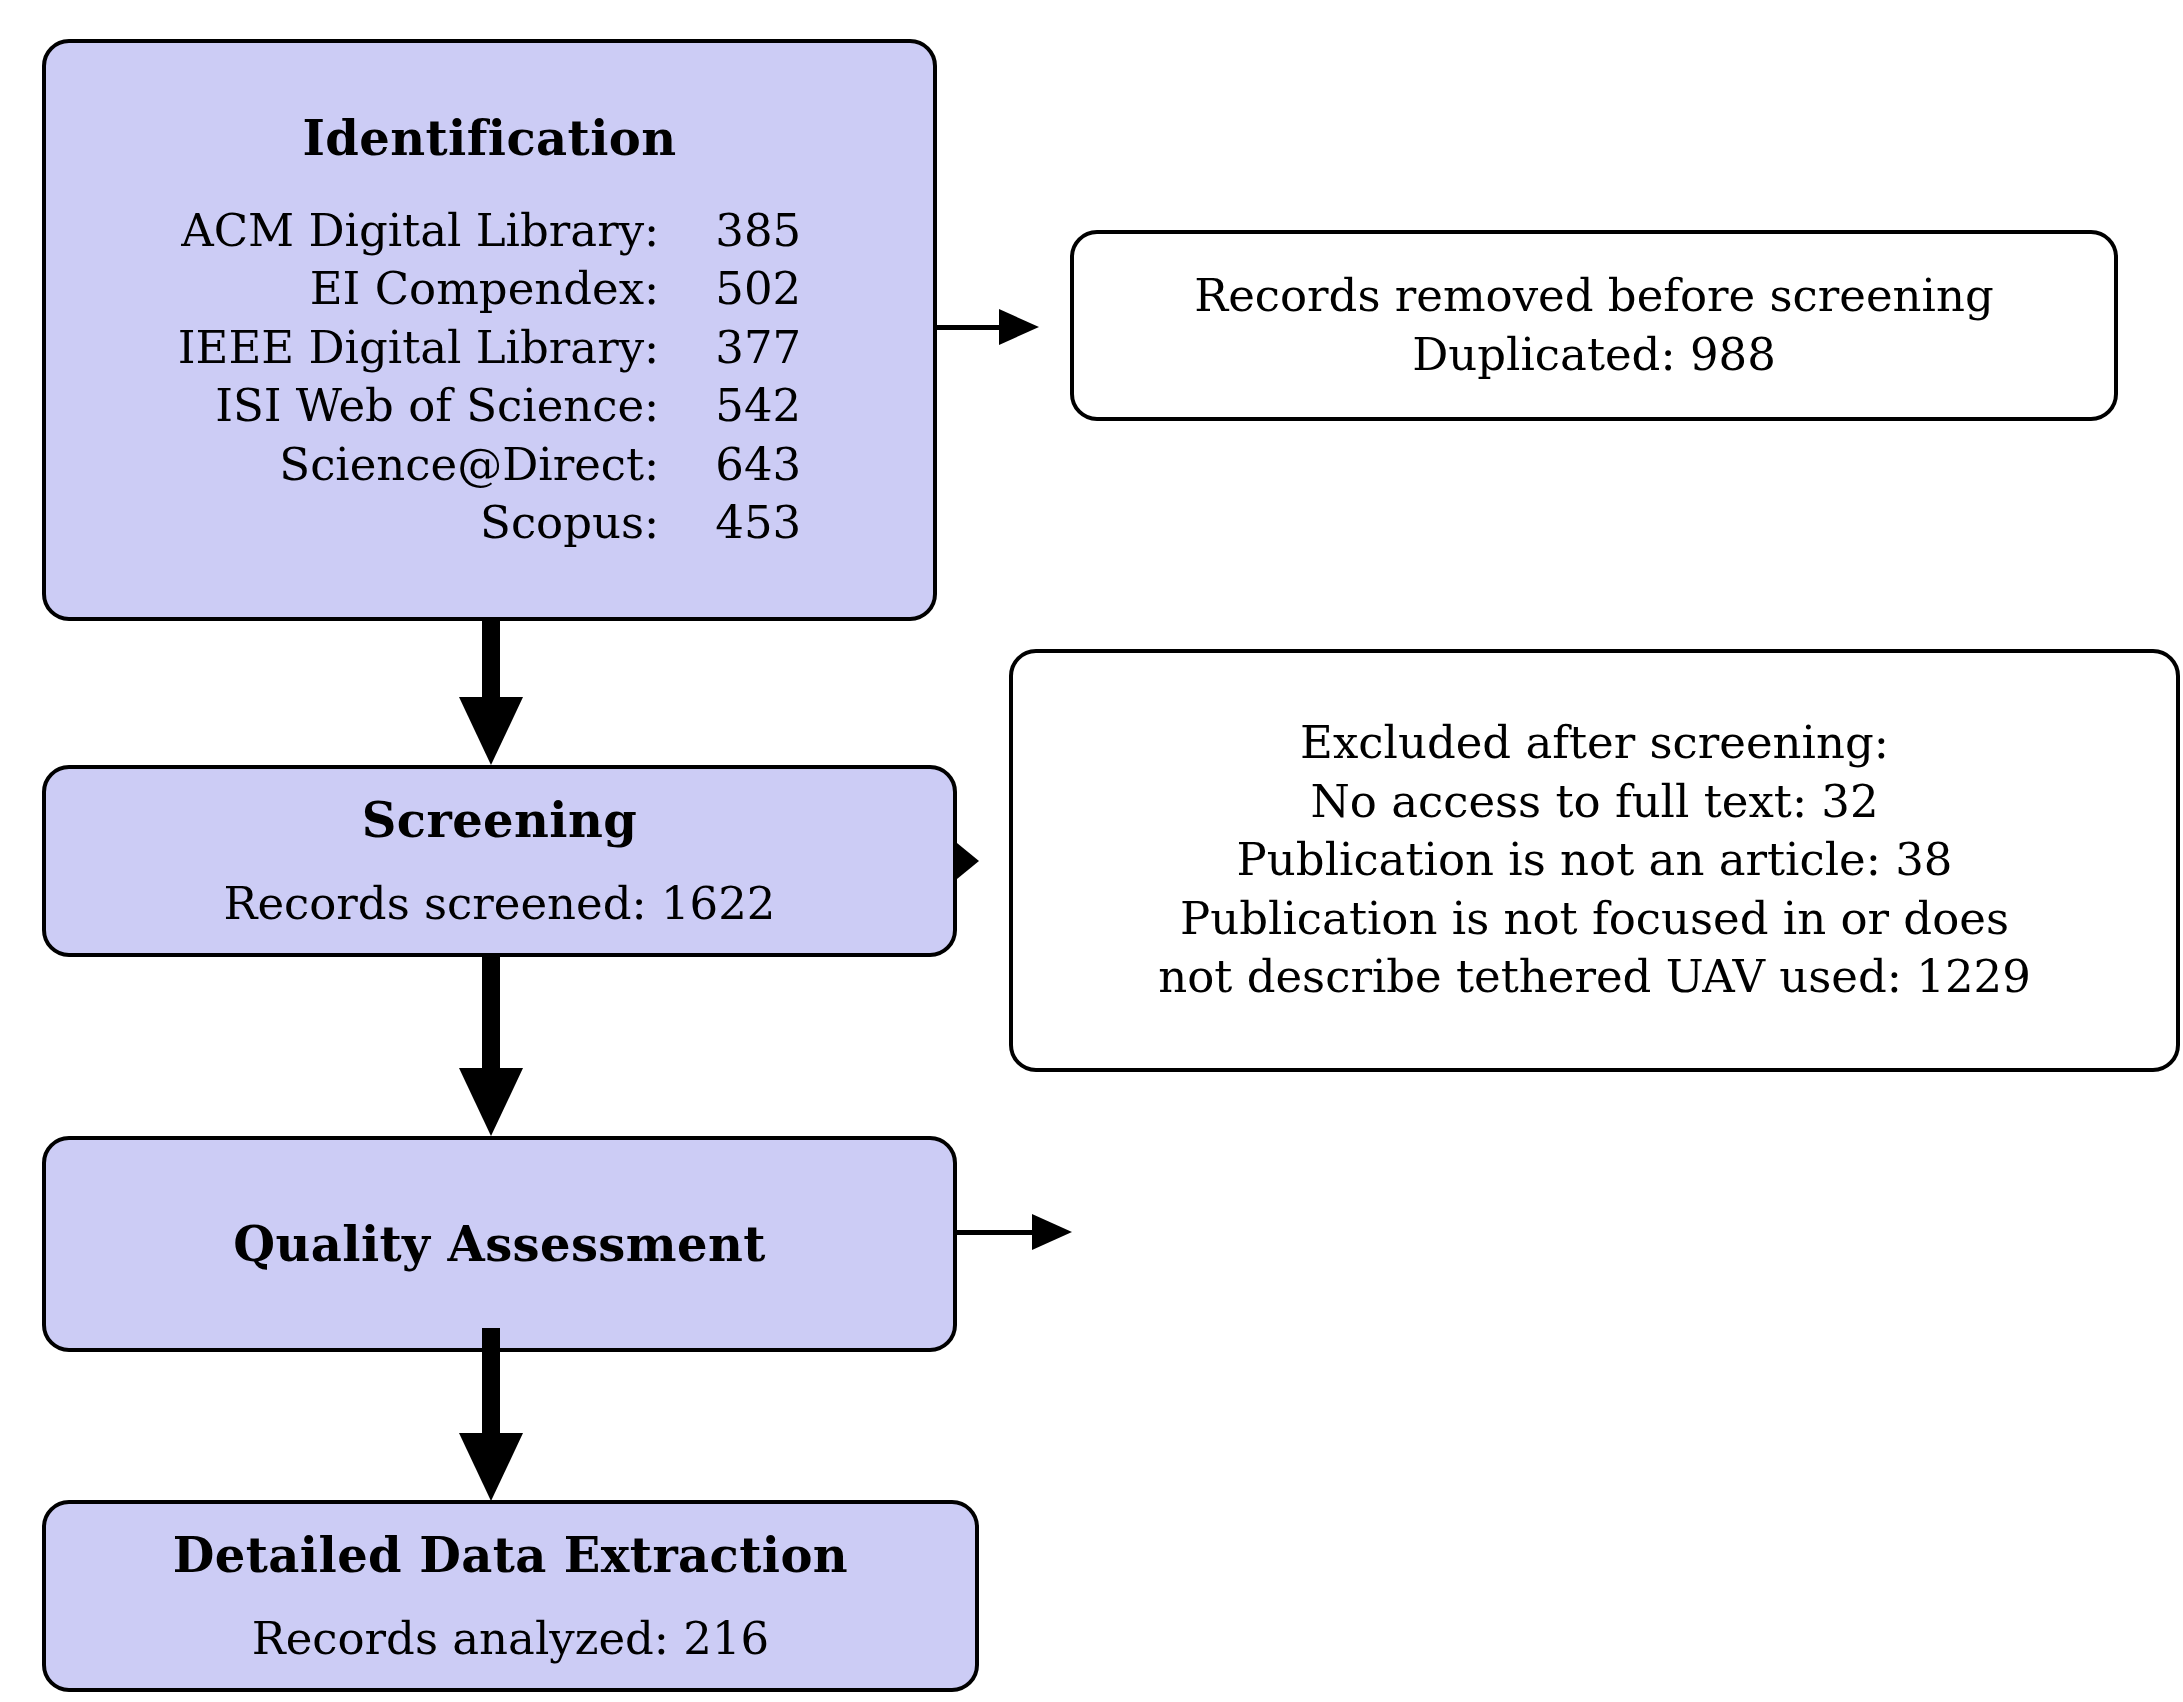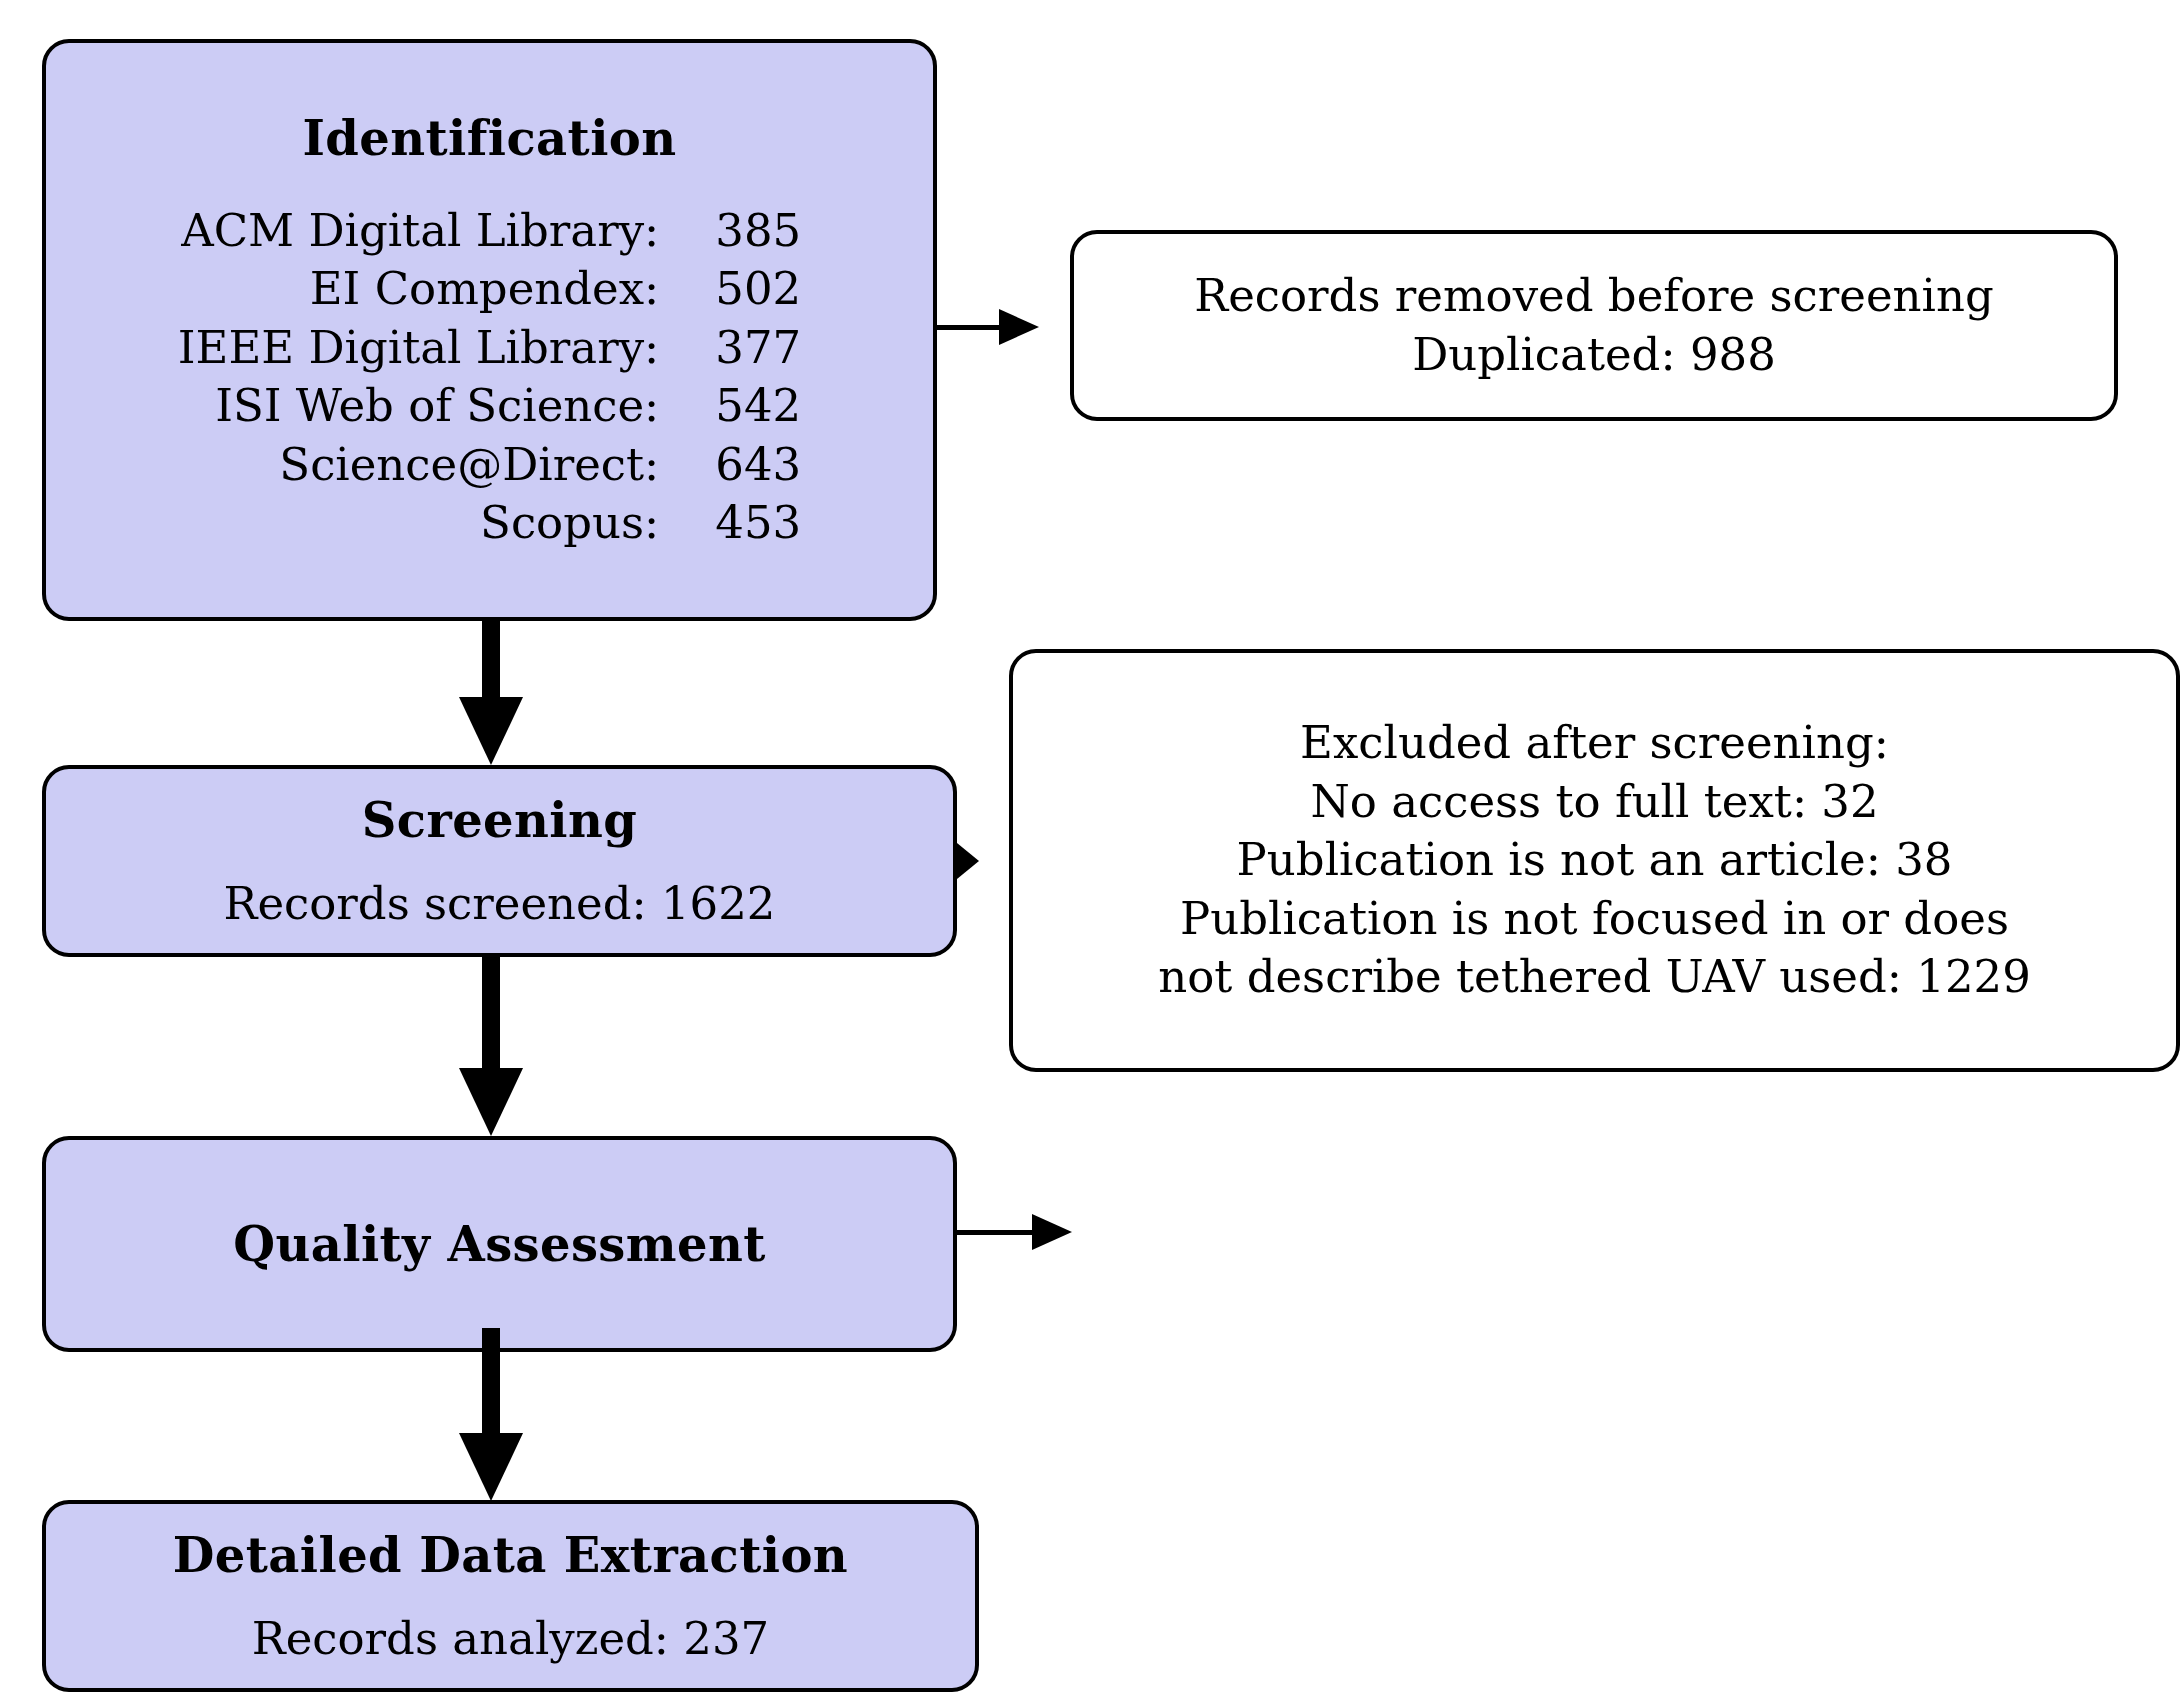--- a/index.html
+++ b/index.html
@@ -197,21 +197,21 @@
     <div class="line">not describe tethered UAV used: 1229</div>
   </div>
 
   <div class="node stage" id="box-quality">
     <div class="title">Quality Assessment</div>
   </div>
 
 
   <div class="node stage" id="box-extraction">
     <div class="title">Detailed Data Extraction</div>
-    <div class="line">Records analyzed: 237</div>
+    <div class="line">Records analyzed: 216</div>
   </div>
 
   <div class="varrow" id="arrow-ident-screen">
     <div class="stem"></div>
     <div class="head"></div>
   </div>
 
   <div class="varrow" id="arrow-screen-qual">
     <div class="stem"></div>
     <div class="head"></div>

